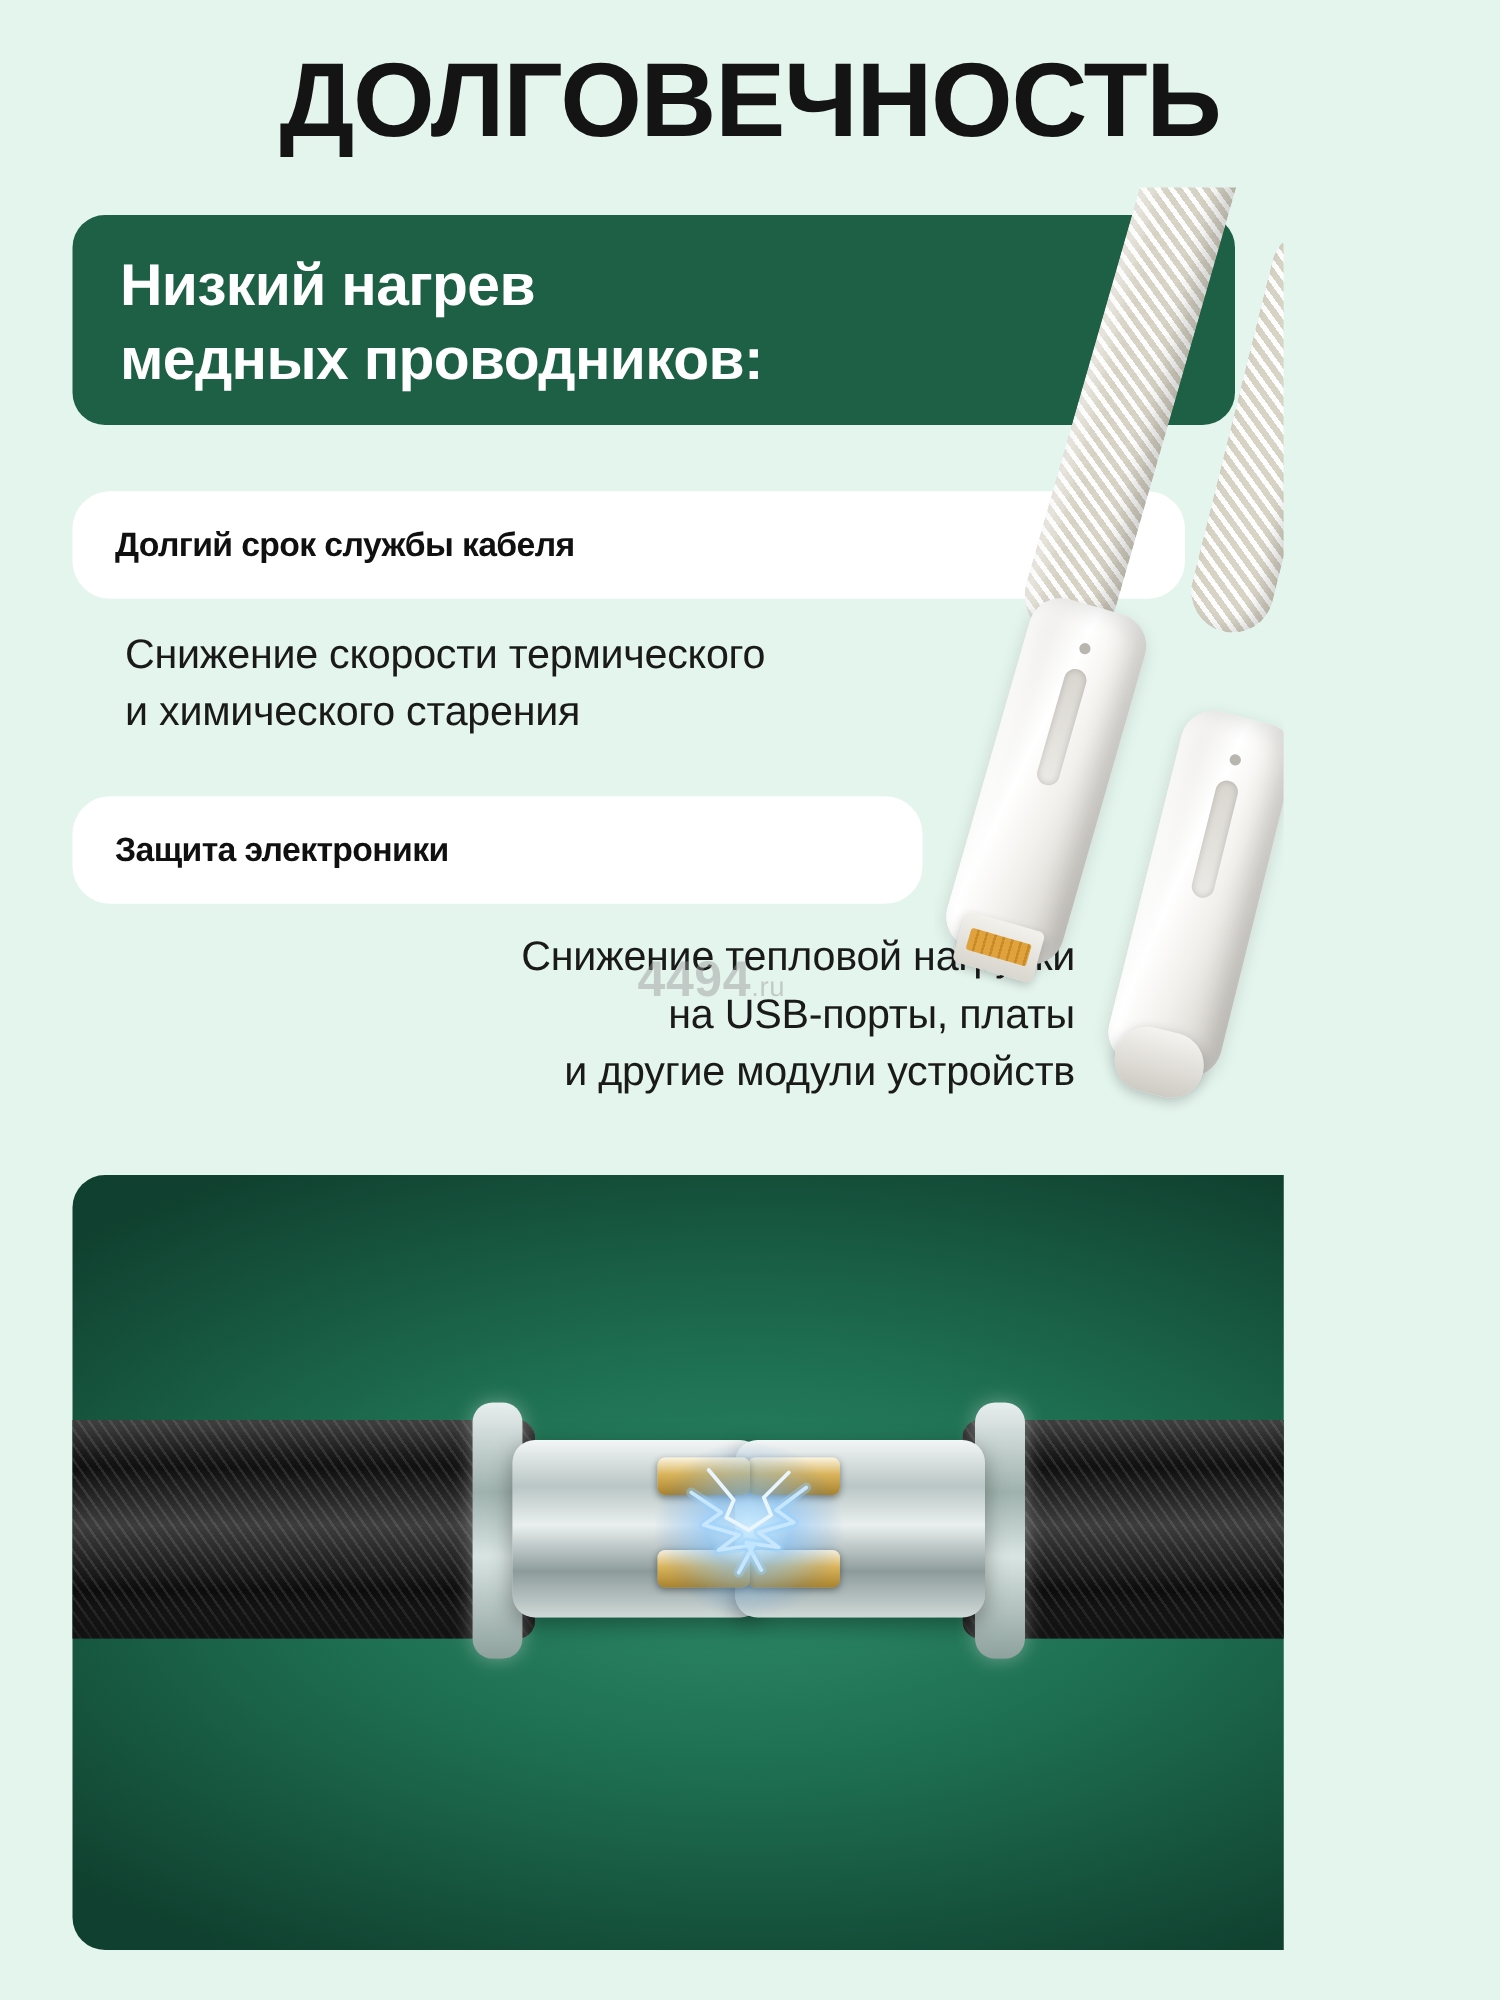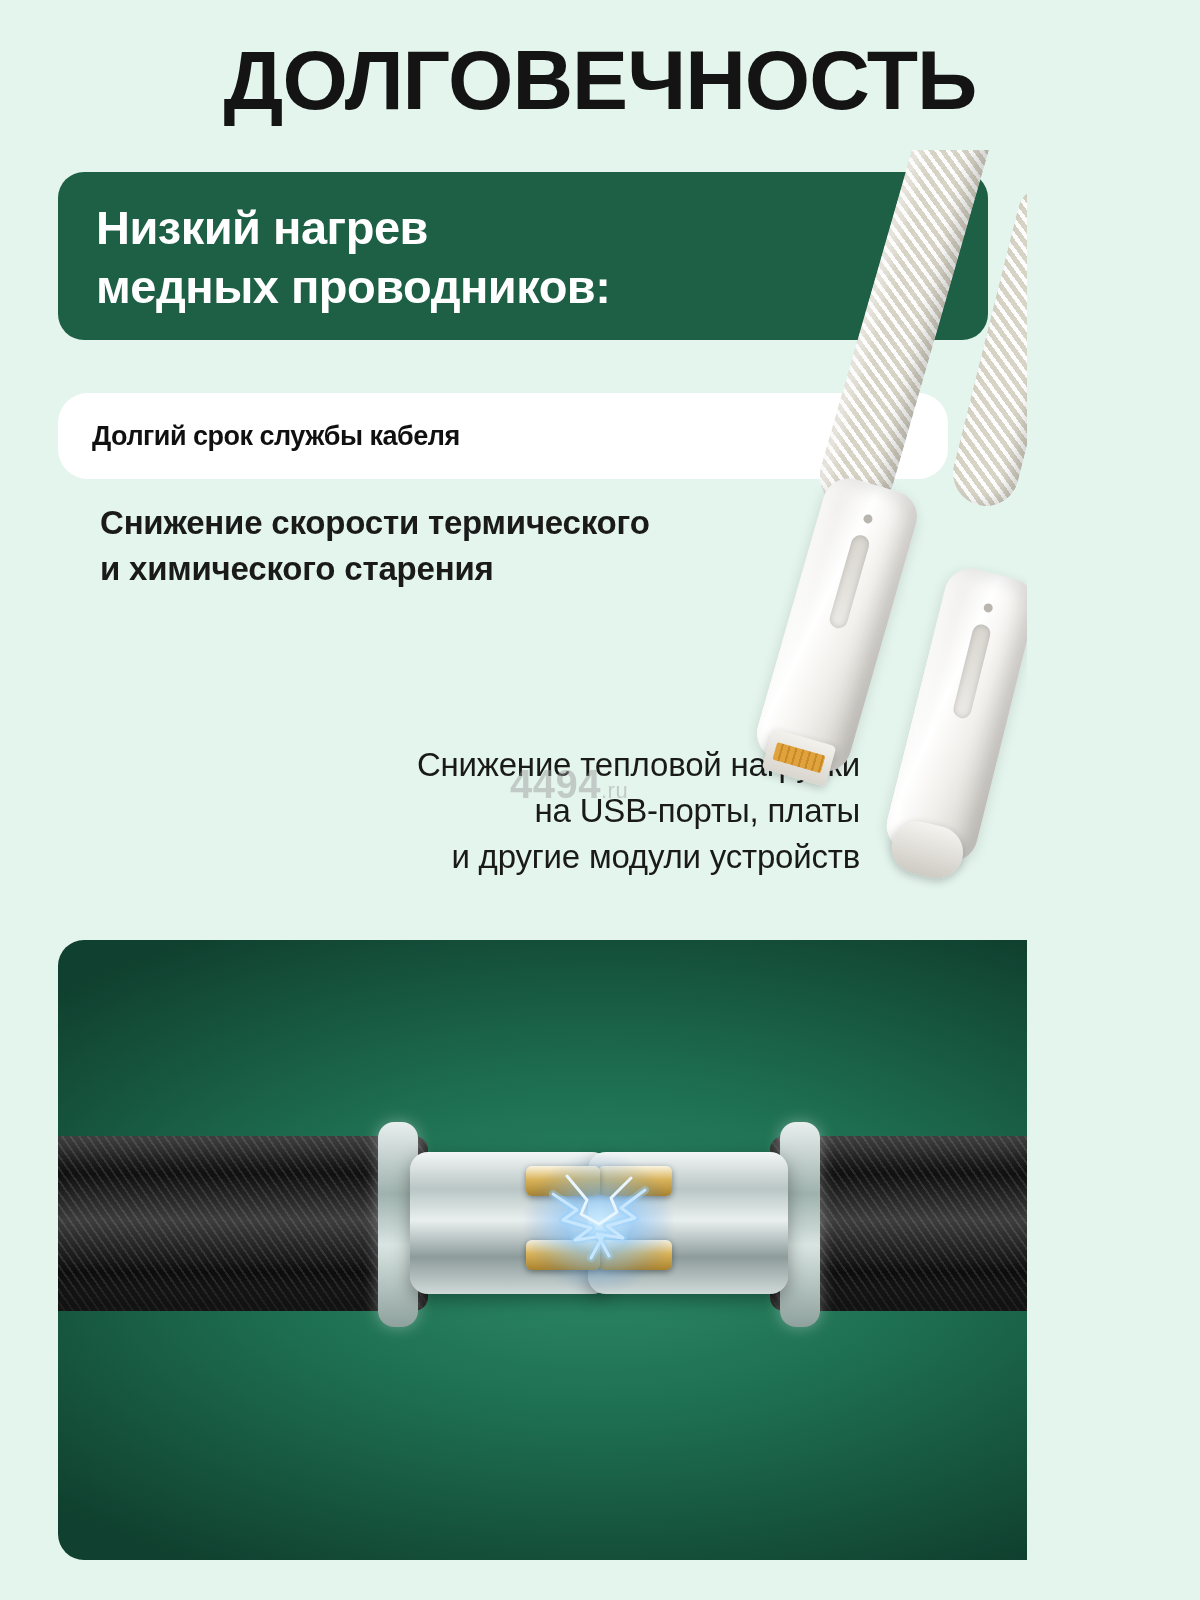--- a/index.html
+++ b/index.html
@@ -82,21 +82,21 @@
 
   
   .para {
     position: absolute;
     font-size: 33px;
     line-height: 46px;
     color: #1a1a1a;
     white-space: pre-line;
     letter-spacing: -0.2px;
   }
-  #para-1 { left: 100px; top: 500px; width: 800px; font-weight: bold; }
+  #para-1 { left: 100px; top: 500px; width: 800px; }
   #para-2 { left: 100px; top: 742px; width: 760px; text-align: right; }
 
   
   .cable-photo {
     position: absolute;
     right: 0;
     top: 150px;
     width: 280px;
     height: 760px;
     overflow: hidden;
@@ -310,20 +310,23 @@
     <div class="green-card-text">Низкий нагрев
 медных проводников:</div>
   </div>
 
   <div class="pill" id="pill-1">
     <span class="pill-text">Долгий срок службы кабеля</span>
   </div>
   <div class="para" id="para-1">Снижение скорости термического
 и химического старения</div>
 
+  <div class="pill" id="pill-2">
+    <span class="pill-text">Защита электроники</span>
+  </div>
   <div class="para" id="para-2">Снижение тепловой нагрузки
 на USB-порты, платы
 и другие модули устройств</div>
 
   <div class="cable-photo">
     <div class="braid"></div>
     <div class="braid2"></div>
 
     <div class="connector" id="conn-lightning">
       <div class="conn-dot"></div>

